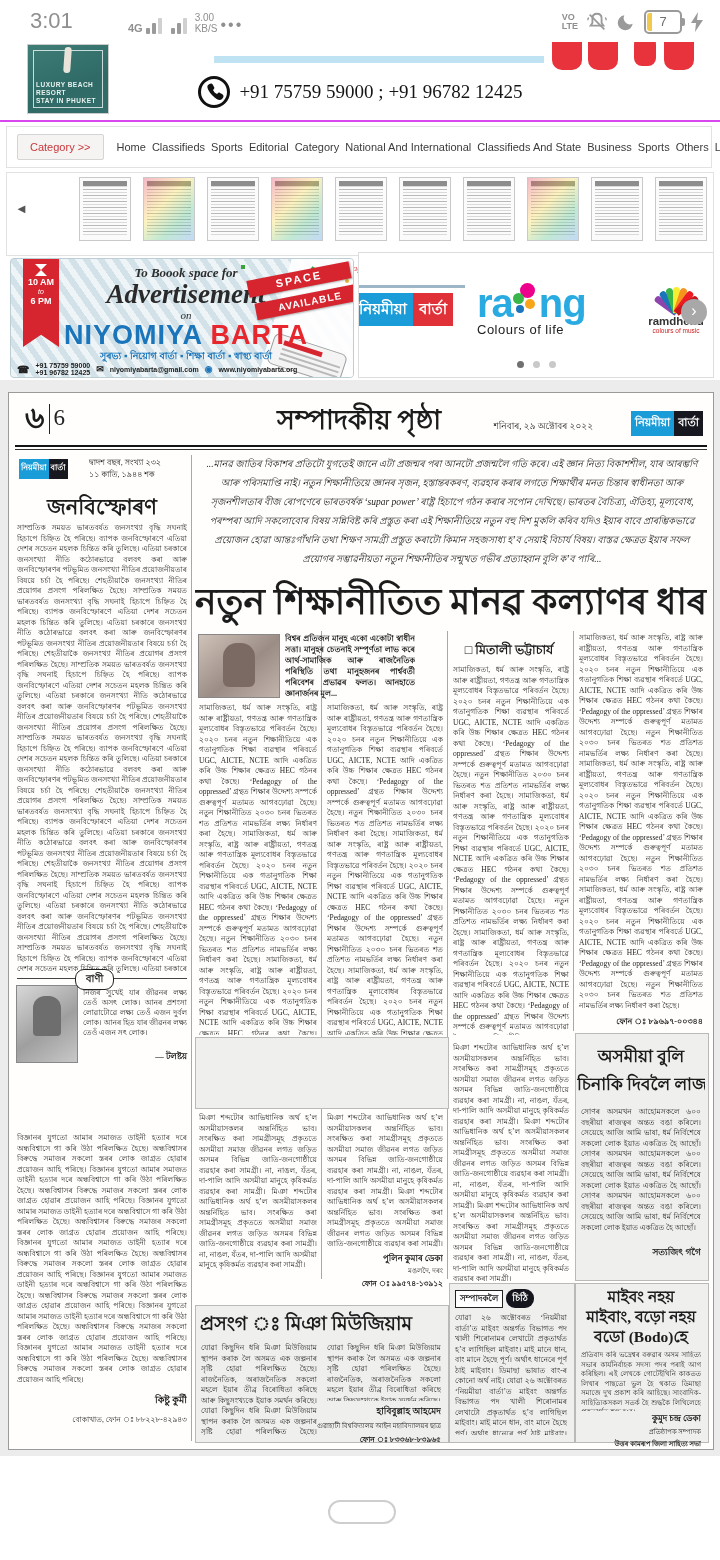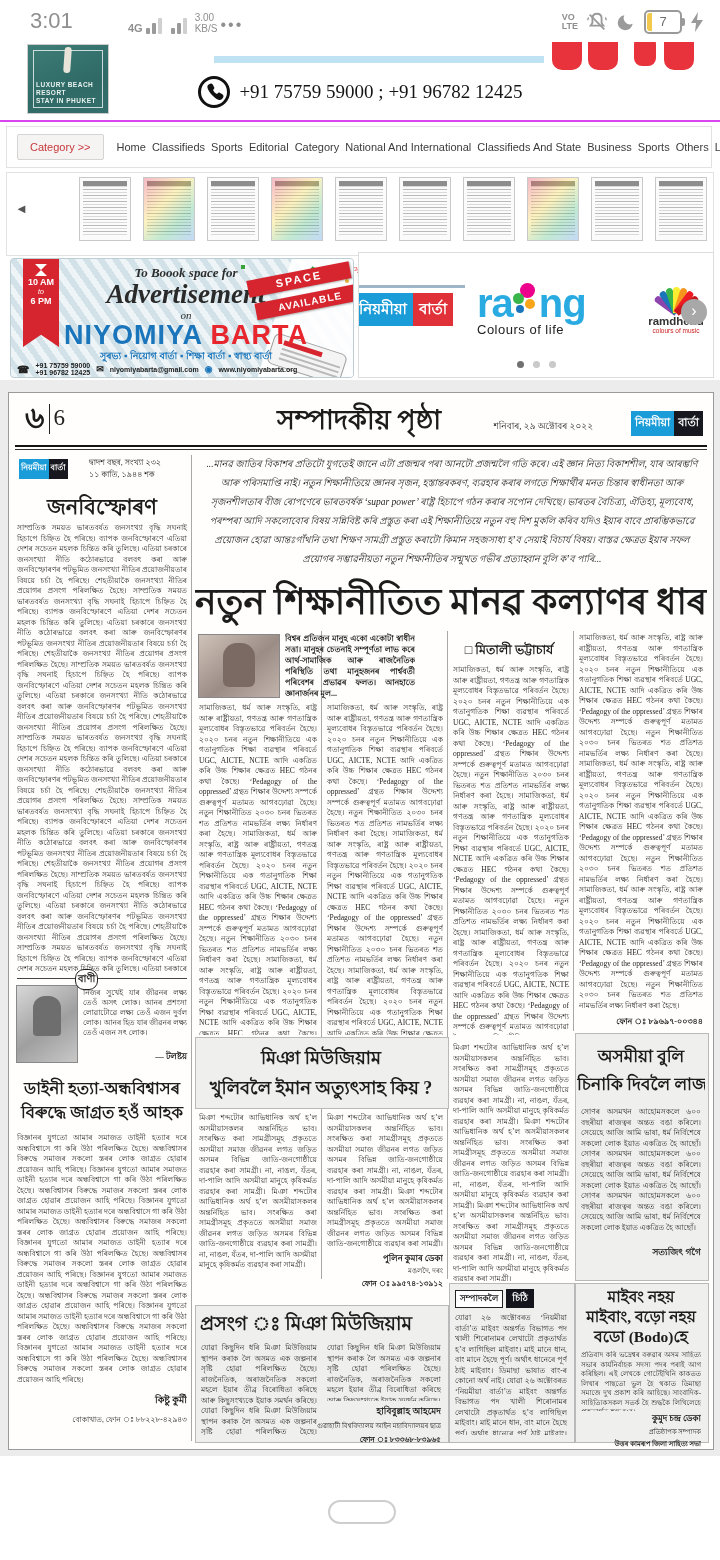--- a/index.html
+++ b/index.html
@@ -107,21 +107,21 @@
   .p-logo{position:absolute;right:10px;top:18px;display:flex;}
   .p-logo .a{background:#1a9cd8;color:#fff;font-weight:bold;font-size:11px;padding:3px 4px;}
   .p-logo .b{background:#17171f;color:#fff;font-weight:bold;font-size:11px;padding:3px 4px;}
   .smtxt{font-size:7.5px;line-height:10.5px;text-align:justify;color:#242424;overflow:hidden;}
   .ed-logo{position:absolute;left:10px;top:66px;width:64px;height:20px;display:flex;}
   .ed-logo .a{background:#1a9cd8;color:#fff;font-weight:bold;font-size:8px;padding:2px 2px;}
   .ed-logo .b{background:#17171f;color:#fff;font-weight:bold;font-size:8px;padding:2px 2px;}
   .ed-meta{position:absolute;left:80px;top:64px;width:100px;font-size:8px;line-height:12px;}
   .ed-title{position:absolute;left:8px;top:98px;width:170px;text-align:center;font-size:21px;font-weight:bold;white-space:nowrap;overflow:hidden;}
   .qbox{position:absolute;left:8px;top:585px;width:170px;height:90px;}
-  .qbox .lbl{position:absolute;left:58px;top:-9px;padding:1px 2px;border:1px solid #222;border-radius:9px;background:#fffefd;font-size:10px;font-weight:bold;z-index:2;}
+  .qbox .lbl{position:absolute;left:58px;top:-9px;padding:1px 10px;border:1px solid #222;border-radius:9px;background:#fffefd;font-size:10px;font-weight:bold;z-index:2;}
   .qbox .topline{position:absolute;left:0;right:0;top:0px;height:1px;background:#444;}
   .qbox .pic{position:absolute;left:0;top:8px;width:60px;height:76px;background:linear-gradient(145deg,#d8d8d8,#9f9f9f 55%,#c8c8c8);box-shadow:0 0 0 1px #888;}
   .qbox .pic::after{content:"";position:absolute;left:16px;top:10px;width:28px;height:40px;background:#6e6e6e;border-radius:12px 12px 4px 4px;}
   .qbox .qt{position:absolute;left:66px;top:10px;width:104px;font-size:7.5px;line-height:10px;text-align:justify;height:58px;overflow:hidden;}
   .qbox .sig{position:absolute;right:0;top:72px;font-size:8.5px;font-weight:bold;}
   .hl2{font-weight:bold;text-align:center;white-space:nowrap;overflow:hidden;}
   .byline{text-align:right;white-space:nowrap;overflow:hidden;}
   .graypanel{position:absolute;background:#efefee;border:1px solid #b9b9b9;}
   
   .pill{left:328px;top:1500px;width:64px;height:20px;border:2px solid #cecece;border-radius:12px;background:#fff;}
@@ -379,23 +379,20 @@
     <div class="abs smtxt" style="left:8px;top:130px;width:170px;height:450px;">সাম্প্ৰতিক সময়ত ভাৰতবৰ্ষত জনসংখ্যা বৃদ্ধি সঘনাই হিচাপে চিহ্নিত হৈ পৰিছে। ব্যাপক জনবিস্ফোৰণে এতিয়া দেশৰ সচেতন মহলক চিন্তিত কৰি তুলিছে। এতিয়া চৰকাৰে জনসংখ্যা নীতি কঠোৰভাৱে বলবৎ কৰা আৰু জনবিস্ফোৰণৰ পটভূমিত জনসংখ্যা নীতিৰ প্ৰয়োজনীয়তাৰ বিষয়ে চৰ্চা হৈ পৰিছে। শেহতীয়াকৈ জনসংখ্যা নীতিৰ প্ৰয়োগৰ প্ৰসংগ পৰিলক্ষিত হৈছে। সাম্প্ৰতিক সময়ত ভাৰতবৰ্ষত জনসংখ্যা বৃদ্ধি সঘনাই হিচাপে চিহ্নিত হৈ পৰিছে। ব্যাপক জনবিস্ফোৰণে এতিয়া দেশৰ সচেতন মহলক চিন্তিত কৰি তুলিছে। এতিয়া চৰকাৰে জনসংখ্যা নীতি কঠোৰভাৱে বলবৎ কৰা আৰু জনবিস্ফোৰণৰ পটভূমিত জনসংখ্যা নীতিৰ প্ৰয়োজনীয়তাৰ বিষয়ে চৰ্চা হৈ পৰিছে। শেহতীয়াকৈ জনসংখ্যা নীতিৰ প্ৰয়োগৰ প্ৰসংগ পৰিলক্ষিত হৈছে। সাম্প্ৰতিক সময়ত ভাৰতবৰ্ষত জনসংখ্যা বৃদ্ধি সঘনাই হিচাপে চিহ্নিত হৈ পৰিছে। ব্যাপক জনবিস্ফোৰণে এতিয়া দেশৰ সচেতন মহলক চিন্তিত কৰি তুলিছে। এতিয়া চৰকাৰে জনসংখ্যা নীতি কঠোৰভাৱে বলবৎ কৰা আৰু জনবিস্ফোৰণৰ পটভূমিত জনসংখ্যা নীতিৰ প্ৰয়োজনীয়তাৰ বিষয়ে চৰ্চা হৈ পৰিছে। শেহতীয়াকৈ জনসংখ্যা নীতিৰ প্ৰয়োগৰ প্ৰসংগ পৰিলক্ষিত হৈছে। সাম্প্ৰতিক সময়ত ভাৰতবৰ্ষত জনসংখ্যা বৃদ্ধি সঘনাই হিচাপে চিহ্নিত হৈ পৰিছে। ব্যাপক জনবিস্ফোৰণে এতিয়া দেশৰ সচেতন মহলক চিন্তিত কৰি তুলিছে। এতিয়া চৰকাৰে জনসংখ্যা নীতি কঠোৰভাৱে বলবৎ কৰা আৰু জনবিস্ফোৰণৰ পটভূমিত জনসংখ্যা নীতিৰ প্ৰয়োজনীয়তাৰ বিষয়ে চৰ্চা হৈ পৰিছে। শেহতীয়াকৈ জনসংখ্যা নীতিৰ প্ৰয়োগৰ প্ৰসংগ পৰিলক্ষিত হৈছে। সাম্প্ৰতিক সময়ত ভাৰতবৰ্ষত জনসংখ্যা বৃদ্ধি সঘনাই হিচাপে চিহ্নিত হৈ পৰিছে। ব্যাপক জনবিস্ফোৰণে এতিয়া দেশৰ সচেতন মহলক চিন্তিত কৰি তুলিছে। এতিয়া চৰকাৰে জনসংখ্যা নীতি কঠোৰভাৱে বলবৎ কৰা আৰু জনবিস্ফোৰণৰ পটভূমিত জনসংখ্যা নীতিৰ প্ৰয়োজনীয়তাৰ বিষয়ে চৰ্চা হৈ পৰিছে। শেহতীয়াকৈ জনসংখ্যা নীতিৰ প্ৰয়োগৰ প্ৰসংগ পৰিলক্ষিত হৈছে। সাম্প্ৰতিক সময়ত ভাৰতবৰ্ষত জনসংখ্যা বৃদ্ধি সঘনাই হিচাপে চিহ্নিত হৈ পৰিছে। ব্যাপক জনবিস্ফোৰণে এতিয়া দেশৰ সচেতন মহলক চিন্তিত কৰি তুলিছে। এতিয়া চৰকাৰে জনসংখ্যা নীতি কঠোৰভাৱে বলবৎ কৰা আৰু জনবিস্ফোৰণৰ পটভূমিত জনসংখ্যা নীতিৰ প্ৰয়োজনীয়তাৰ বিষয়ে চৰ্চা হৈ পৰিছে। শেহতীয়াকৈ জনসংখ্যা নীতিৰ প্ৰয়োগৰ প্ৰসংগ পৰিলক্ষিত হৈছে। সাম্প্ৰতিক সময়ত ভাৰতবৰ্ষত জনসংখ্যা বৃদ্ধি সঘনাই হিচাপে চিহ্নিত হৈ পৰিছে। ব্যাপক জনবিস্ফোৰণে এতিয়া দেশৰ সচেতন মহলক চিন্তিত কৰি তুলিছে। এতিয়া চৰকাৰে জনসংখ্যা নীতি কঠোৰভাৱে বলবৎ কৰা আৰু জনবিস্ফোৰণৰ পটভূমিত জনসংখ্যা নীতিৰ প্ৰয়োজনীয়তাৰ বিষয়ে চৰ্চা হৈ পৰিছে। শেহতীয়াকৈ জনসংখ্যা নীতিৰ প্ৰয়োগৰ প্ৰসংগ পৰিলক্ষিত হৈছে। সাম্প্ৰতিক সময়ত ভাৰতবৰ্ষত জনসংখ্যা বৃদ্ধি সঘনাই হিচাপে চিহ্নিত হৈ পৰিছে। ব্যাপক জনবিস্ফোৰণে এতিয়া দেশৰ সচেতন মহলক চিন্তিত কৰি তুলিছে। এতিয়া চৰকাৰে জনসংখ্যা নীতি কঠোৰভাৱে বলবৎ কৰা আৰু জনবিস্ফোৰণৰ পটভূমিত জনসংখ্যা নীতিৰ প্ৰয়োজনীয়তাৰ বিষয়ে চৰ্চা হৈ পৰিছে। শেহতীয়াকৈ জনসংখ্যা নীতিৰ প্ৰয়োগৰ প্ৰসংগ পৰিলক্ষিত হৈছে।</div>
 
     <div class="qbox">
       <span class="topline"></span>
       <span class="lbl">বাণী</span>
       <span class="pic"></span>
       <div class="qt">নিজৰ সুখেই যাৰ জীৱনৰ লক্ষ্য তেওঁ অসৎ লোক। আনৰ প্ৰশংসা লোৱাটোৱে লক্ষ্য তেওঁ এজন দুৰ্বল লোক। আনৰ হিত যাৰ জীৱনৰ লক্ষ্য তেওঁ এজন সৎ লোক।</div>
       <span class="sig">— টলষ্টয়</span>
     </div>
 
-    <div class="abs hl2" style="left:8px;top:684px;width:170px;font-size:16.5px;line-height:24px;">
-      <span>ডাইনী হত্যা-অন্ধবিশ্বাসৰ</span><br><span>বিৰুদ্ধে জাগ্ৰত হওঁ আহক</span>
-    </div>
     <div class="abs smtxt" style="left:8px;top:740px;width:170px;height:252px;">বিজ্ঞানৰ যুগতো আমাৰ সমাজত ডাইনী হত্যাৰ দৰে অন্ধবিশ্বাসে গা কৰি উঠা পৰিলক্ষিত হৈছে। অন্ধবিশ্বাসৰ বিৰুদ্ধে সমাজৰ সকলো স্তৰৰ লোক জাগ্ৰত হোৱাৰ প্ৰয়োজন আহি পৰিছে। বিজ্ঞানৰ যুগতো আমাৰ সমাজত ডাইনী হত্যাৰ দৰে অন্ধবিশ্বাসে গা কৰি উঠা পৰিলক্ষিত হৈছে। অন্ধবিশ্বাসৰ বিৰুদ্ধে সমাজৰ সকলো স্তৰৰ লোক জাগ্ৰত হোৱাৰ প্ৰয়োজন আহি পৰিছে। বিজ্ঞানৰ যুগতো আমাৰ সমাজত ডাইনী হত্যাৰ দৰে অন্ধবিশ্বাসে গা কৰি উঠা পৰিলক্ষিত হৈছে। অন্ধবিশ্বাসৰ বিৰুদ্ধে সমাজৰ সকলো স্তৰৰ লোক জাগ্ৰত হোৱাৰ প্ৰয়োজন আহি পৰিছে। বিজ্ঞানৰ যুগতো আমাৰ সমাজত ডাইনী হত্যাৰ দৰে অন্ধবিশ্বাসে গা কৰি উঠা পৰিলক্ষিত হৈছে। অন্ধবিশ্বাসৰ বিৰুদ্ধে সমাজৰ সকলো স্তৰৰ লোক জাগ্ৰত হোৱাৰ প্ৰয়োজন আহি পৰিছে। বিজ্ঞানৰ যুগতো আমাৰ সমাজত ডাইনী হত্যাৰ দৰে অন্ধবিশ্বাসে গা কৰি উঠা পৰিলক্ষিত হৈছে। অন্ধবিশ্বাসৰ বিৰুদ্ধে সমাজৰ সকলো স্তৰৰ লোক জাগ্ৰত হোৱাৰ প্ৰয়োজন আহি পৰিছে। বিজ্ঞানৰ যুগতো আমাৰ সমাজত ডাইনী হত্যাৰ দৰে অন্ধবিশ্বাসে গা কৰি উঠা পৰিলক্ষিত হৈছে। অন্ধবিশ্বাসৰ বিৰুদ্ধে সমাজৰ সকলো স্তৰৰ লোক জাগ্ৰত হোৱাৰ প্ৰয়োজন আহি পৰিছে। বিজ্ঞানৰ যুগতো আমাৰ সমাজত ডাইনী হত্যাৰ দৰে অন্ধবিশ্বাসে গা কৰি উঠা পৰিলক্ষিত হৈছে। অন্ধবিশ্বাসৰ বিৰুদ্ধে সমাজৰ সকলো স্তৰৰ লোক জাগ্ৰত হোৱাৰ প্ৰয়োজন আহি পৰিছে।</div>
     <div class="abs byline" style="left:8px;top:996px;width:170px;">
       <span style="font-size:9.5px;font-weight:bold;">কিষ্টু কুৰ্মী</span><br>
       <span style="font-size:7.5px;">বোকাখাত, ফোন ঃ ৮৮২২৮-৪২৯৪৩</span>
     </div>
 
     <div class="abs" style="left:190px;top:62px;width:506px;height:118px;font-size:9.5px;line-height:19px;font-style:italic;text-align:center;overflow:hidden;">...মানৱ জাতিৰ বিকাশৰ প্ৰতিটো যুগতেই জানে এটা প্ৰজন্মৰ পৰা আনটো প্ৰজন্মলৈ গতি কৰে। এই জ্ঞান নিত্য বিকাশশীল, যাৰ আৰম্ভণি আৰু পৰিসমাপ্তি নাই। নতুন শিক্ষানীতিয়ে জ্ঞানৰ সৃজন, হস্তান্তৰকৰণ, ব্যৱহাৰ কৰাৰ লগতে শিক্ষাৰ্থীৰ মনত চিন্তাৰ স্বাধীনতা আৰু সৃজনশীলতাৰ বীজ ৰোপণেৰে ভাৰতবৰ্ষক ‘supar power’ ৰাষ্ট্ৰ হিচাপে গঠন কৰাৰ সপোন দেখিছে। ভাৰতৰ বৈচিত্ৰ্য, ঐতিহ্য, মূল্যবোধ, পৰম্পৰা আদি সকলোবোৰ বিষয় সন্নিবিষ্ট কৰি প্ৰস্তুত কৰা এই শিক্ষানীতিয়ে নতুন বহু দিশ মুকলি কৰিব যদিও ইয়াৰ বাবে প্ৰাৰম্ভিকভাৱে প্ৰয়োজন হোৱা আন্তঃগাঁথনি তথা শিক্ষণ সামগ্ৰী প্ৰস্তুত কৰাটো কিমান সহজসাধ্য হ’ব সেয়াই বিচাৰ্য বিষয়। বাস্তৱ ক্ষেত্ৰত ইয়াৰ সফল প্ৰয়োগৰ সম্ভাৱনীয়তা নতুন শিক্ষানীতিৰ সন্মুখত গভীৰ প্ৰত্যাহ্বান বুলি ক’ব পাৰি...</div>
     <div class="abs hl2" style="left:186px;top:184px;width:512px;font-size:36px;line-height:50px;">নতুন শিক্ষানীতিত মানৱ কল্যাণৰ ধাৰণা</div>
 
     <div class="abs" style="left:190px;top:242px;width:80px;height:62px;background:linear-gradient(140deg,#cfc2b8,#9b8d86 55%,#c2b4ab);box-shadow:0 0 0 1px #888;">
@@ -404,23 +401,20 @@
     <div class="abs" style="left:276px;top:240px;width:130px;height:66px;font-size:8px;line-height:11px;font-weight:bold;text-align:justify;overflow:hidden;">বিশ্বৰ প্ৰতিজন মানুহ একো একোটা স্বাধীন সত্তা। মানুহৰ চেতনাই সম্পূৰ্ণতা লাভ কৰে আৰ্থ-সামাজিক আৰু ৰাজনৈতিক পৰিস্থিতি তথা মানুহজনৰ পাৰ্শ্ববৰ্তী পৰিবেশৰ প্ৰভাৱৰ ফলত। আনহাতে জ্ঞানাৰ্জনৰ মূল...</div>
     <div class="abs" style="left:430px;top:248px;width:140px;text-align:center;font-size:12.5px;font-weight:bold;white-space:nowrap;overflow:hidden;">□ মিতালী ভট্টাচাৰ্য</div>
 
     <div class="abs smtxt" style="left:190px;top:310px;width:118px;height:332px;">সামাজিকতা, ধৰ্ম আৰু সংস্কৃতি, ৰাষ্ট্ৰ আৰু ৰাষ্ট্ৰীয়তা, গণতন্ত্ৰ আৰু গণতান্ত্ৰিক মূল্যবোধৰ বিস্তৃতভাৱে পৰিবৰ্তন হৈছে। ২০২০ চনৰ নতুন শিক্ষানীতিয়ে এক গতানুগতিক শিক্ষা ব্যৱস্থাৰ পৰিবৰ্তে UGC, AICTE, NCTE আদি একত্ৰিত কৰি উচ্চ শিক্ষাৰ ক্ষেত্ৰত HEC গঠনৰ কথা কৈছে। ‘Pedagogy of the oppressed’ গ্ৰন্থত শিক্ষাৰ উদ্দেশ্য সম্পৰ্কে গুৰুত্বপূৰ্ণ মতামত আগবঢ়োৱা হৈছে। নতুন শিক্ষানীতিত ২০৩০ চনৰ ভিতৰত শত প্ৰতিশত নামভৰ্তিৰ লক্ষ্য নিৰ্ধাৰণ কৰা হৈছে। সামাজিকতা, ধৰ্ম আৰু সংস্কৃতি, ৰাষ্ট্ৰ আৰু ৰাষ্ট্ৰীয়তা, গণতন্ত্ৰ আৰু গণতান্ত্ৰিক মূল্যবোধৰ বিস্তৃতভাৱে পৰিবৰ্তন হৈছে। ২০২০ চনৰ নতুন শিক্ষানীতিয়ে এক গতানুগতিক শিক্ষা ব্যৱস্থাৰ পৰিবৰ্তে UGC, AICTE, NCTE আদি একত্ৰিত কৰি উচ্চ শিক্ষাৰ ক্ষেত্ৰত HEC গঠনৰ কথা কৈছে। ‘Pedagogy of the oppressed’ গ্ৰন্থত শিক্ষাৰ উদ্দেশ্য সম্পৰ্কে গুৰুত্বপূৰ্ণ মতামত আগবঢ়োৱা হৈছে। নতুন শিক্ষানীতিত ২০৩০ চনৰ ভিতৰত শত প্ৰতিশত নামভৰ্তিৰ লক্ষ্য নিৰ্ধাৰণ কৰা হৈছে। সামাজিকতা, ধৰ্ম আৰু সংস্কৃতি, ৰাষ্ট্ৰ আৰু ৰাষ্ট্ৰীয়তা, গণতন্ত্ৰ আৰু গণতান্ত্ৰিক মূল্যবোধৰ বিস্তৃতভাৱে পৰিবৰ্তন হৈছে। ২০২০ চনৰ নতুন শিক্ষানীতিয়ে এক গতানুগতিক শিক্ষা ব্যৱস্থাৰ পৰিবৰ্তে UGC, AICTE, NCTE আদি একত্ৰিত কৰি উচ্চ শিক্ষাৰ ক্ষেত্ৰত HEC গঠনৰ কথা কৈছে। ‘Pedagogy of the oppressed’ গ্ৰন্থত শিক্ষাৰ উদ্দেশ্য সম্পৰ্কে গুৰুত্বপূৰ্ণ মতামত আগবঢ়োৱা হৈছে। নতুন শিক্ষানীতিত ২০৩০ চনৰ ভিতৰত শত প্ৰতিশত নামভৰ্তিৰ লক্ষ্য নিৰ্ধাৰণ কৰা হৈছে।</div>
     <div class="abs smtxt" style="left:318px;top:310px;width:116px;height:332px;">সামাজিকতা, ধৰ্ম আৰু সংস্কৃতি, ৰাষ্ট্ৰ আৰু ৰাষ্ট্ৰীয়তা, গণতন্ত্ৰ আৰু গণতান্ত্ৰিক মূল্যবোধৰ বিস্তৃতভাৱে পৰিবৰ্তন হৈছে। ২০২০ চনৰ নতুন শিক্ষানীতিয়ে এক গতানুগতিক শিক্ষা ব্যৱস্থাৰ পৰিবৰ্তে UGC, AICTE, NCTE আদি একত্ৰিত কৰি উচ্চ শিক্ষাৰ ক্ষেত্ৰত HEC গঠনৰ কথা কৈছে। ‘Pedagogy of the oppressed’ গ্ৰন্থত শিক্ষাৰ উদ্দেশ্য সম্পৰ্কে গুৰুত্বপূৰ্ণ মতামত আগবঢ়োৱা হৈছে। নতুন শিক্ষানীতিত ২০৩০ চনৰ ভিতৰত শত প্ৰতিশত নামভৰ্তিৰ লক্ষ্য নিৰ্ধাৰণ কৰা হৈছে। সামাজিকতা, ধৰ্ম আৰু সংস্কৃতি, ৰাষ্ট্ৰ আৰু ৰাষ্ট্ৰীয়তা, গণতন্ত্ৰ আৰু গণতান্ত্ৰিক মূল্যবোধৰ বিস্তৃতভাৱে পৰিবৰ্তন হৈছে। ২০২০ চনৰ নতুন শিক্ষানীতিয়ে এক গতানুগতিক শিক্ষা ব্যৱস্থাৰ পৰিবৰ্তে UGC, AICTE, NCTE আদি একত্ৰিত কৰি উচ্চ শিক্ষাৰ ক্ষেত্ৰত HEC গঠনৰ কথা কৈছে। ‘Pedagogy of the oppressed’ গ্ৰন্থত শিক্ষাৰ উদ্দেশ্য সম্পৰ্কে গুৰুত্বপূৰ্ণ মতামত আগবঢ়োৱা হৈছে। নতুন শিক্ষানীতিত ২০৩০ চনৰ ভিতৰত শত প্ৰতিশত নামভৰ্তিৰ লক্ষ্য নিৰ্ধাৰণ কৰা হৈছে। সামাজিকতা, ধৰ্ম আৰু সংস্কৃতি, ৰাষ্ট্ৰ আৰু ৰাষ্ট্ৰীয়তা, গণতন্ত্ৰ আৰু গণতান্ত্ৰিক মূল্যবোধৰ বিস্তৃতভাৱে পৰিবৰ্তন হৈছে। ২০২০ চনৰ নতুন শিক্ষানীতিয়ে এক গতানুগতিক শিক্ষা ব্যৱস্থাৰ পৰিবৰ্তে UGC, AICTE, NCTE আদি একত্ৰিত কৰি উচ্চ শিক্ষাৰ ক্ষেত্ৰত HEC গঠনৰ কথা কৈছে। ‘Pedagogy of the oppressed’ গ্ৰন্থত শিক্ষাৰ উদ্দেশ্য সম্পৰ্কে গুৰুত্বপূৰ্ণ মতামত আগবঢ়োৱা হৈছে। নতুন শিক্ষানীতিত ২০৩০ চনৰ ভিতৰত শত প্ৰতিশত নামভৰ্তিৰ লক্ষ্য নিৰ্ধাৰণ কৰা হৈছে।</div>
     <div class="abs smtxt" style="left:444px;top:272px;width:116px;height:370px;">সামাজিকতা, ধৰ্ম আৰু সংস্কৃতি, ৰাষ্ট্ৰ আৰু ৰাষ্ট্ৰীয়তা, গণতন্ত্ৰ আৰু গণতান্ত্ৰিক মূল্যবোধৰ বিস্তৃতভাৱে পৰিবৰ্তন হৈছে। ২০২০ চনৰ নতুন শিক্ষানীতিয়ে এক গতানুগতিক শিক্ষা ব্যৱস্থাৰ পৰিবৰ্তে UGC, AICTE, NCTE আদি একত্ৰিত কৰি উচ্চ শিক্ষাৰ ক্ষেত্ৰত HEC গঠনৰ কথা কৈছে। ‘Pedagogy of the oppressed’ গ্ৰন্থত শিক্ষাৰ উদ্দেশ্য সম্পৰ্কে গুৰুত্বপূৰ্ণ মতামত আগবঢ়োৱা হৈছে। নতুন শিক্ষানীতিত ২০৩০ চনৰ ভিতৰত শত প্ৰতিশত নামভৰ্তিৰ লক্ষ্য নিৰ্ধাৰণ কৰা হৈছে। সামাজিকতা, ধৰ্ম আৰু সংস্কৃতি, ৰাষ্ট্ৰ আৰু ৰাষ্ট্ৰীয়তা, গণতন্ত্ৰ আৰু গণতান্ত্ৰিক মূল্যবোধৰ বিস্তৃতভাৱে পৰিবৰ্তন হৈছে। ২০২০ চনৰ নতুন শিক্ষানীতিয়ে এক গতানুগতিক শিক্ষা ব্যৱস্থাৰ পৰিবৰ্তে UGC, AICTE, NCTE আদি একত্ৰিত কৰি উচ্চ শিক্ষাৰ ক্ষেত্ৰত HEC গঠনৰ কথা কৈছে। ‘Pedagogy of the oppressed’ গ্ৰন্থত শিক্ষাৰ উদ্দেশ্য সম্পৰ্কে গুৰুত্বপূৰ্ণ মতামত আগবঢ়োৱা হৈছে। নতুন শিক্ষানীতিত ২০৩০ চনৰ ভিতৰত শত প্ৰতিশত নামভৰ্তিৰ লক্ষ্য নিৰ্ধাৰণ কৰা হৈছে। সামাজিকতা, ধৰ্ম আৰু সংস্কৃতি, ৰাষ্ট্ৰ আৰু ৰাষ্ট্ৰীয়তা, গণতন্ত্ৰ আৰু গণতান্ত্ৰিক মূল্যবোধৰ বিস্তৃতভাৱে পৰিবৰ্তন হৈছে। ২০২০ চনৰ নতুন শিক্ষানীতিয়ে এক গতানুগতিক শিক্ষা ব্যৱস্থাৰ পৰিবৰ্তে UGC, AICTE, NCTE আদি একত্ৰিত কৰি উচ্চ শিক্ষাৰ ক্ষেত্ৰত HEC গঠনৰ কথা কৈছে। ‘Pedagogy of the oppressed’ গ্ৰন্থত শিক্ষাৰ উদ্দেশ্য সম্পৰ্কে গুৰুত্বপূৰ্ণ মতামত আগবঢ়োৱা হৈছে। নতুন শিক্ষানীতিত ২০৩০ চনৰ ভিতৰত শত প্ৰতিশত নামভৰ্তিৰ লক্ষ্য নিৰ্ধাৰণ কৰা হৈছে।</div>
     <div class="abs smtxt" style="left:570px;top:240px;width:124px;height:378px;">সামাজিকতা, ধৰ্ম আৰু সংস্কৃতি, ৰাষ্ট্ৰ আৰু ৰাষ্ট্ৰীয়তা, গণতন্ত্ৰ আৰু গণতান্ত্ৰিক মূল্যবোধৰ বিস্তৃতভাৱে পৰিবৰ্তন হৈছে। ২০২০ চনৰ নতুন শিক্ষানীতিয়ে এক গতানুগতিক শিক্ষা ব্যৱস্থাৰ পৰিবৰ্তে UGC, AICTE, NCTE আদি একত্ৰিত কৰি উচ্চ শিক্ষাৰ ক্ষেত্ৰত HEC গঠনৰ কথা কৈছে। ‘Pedagogy of the oppressed’ গ্ৰন্থত শিক্ষাৰ উদ্দেশ্য সম্পৰ্কে গুৰুত্বপূৰ্ণ মতামত আগবঢ়োৱা হৈছে। নতুন শিক্ষানীতিত ২০৩০ চনৰ ভিতৰত শত প্ৰতিশত নামভৰ্তিৰ লক্ষ্য নিৰ্ধাৰণ কৰা হৈছে। সামাজিকতা, ধৰ্ম আৰু সংস্কৃতি, ৰাষ্ট্ৰ আৰু ৰাষ্ট্ৰীয়তা, গণতন্ত্ৰ আৰু গণতান্ত্ৰিক মূল্যবোধৰ বিস্তৃতভাৱে পৰিবৰ্তন হৈছে। ২০২০ চনৰ নতুন শিক্ষানীতিয়ে এক গতানুগতিক শিক্ষা ব্যৱস্থাৰ পৰিবৰ্তে UGC, AICTE, NCTE আদি একত্ৰিত কৰি উচ্চ শিক্ষাৰ ক্ষেত্ৰত HEC গঠনৰ কথা কৈছে। ‘Pedagogy of the oppressed’ গ্ৰন্থত শিক্ষাৰ উদ্দেশ্য সম্পৰ্কে গুৰুত্বপূৰ্ণ মতামত আগবঢ়োৱা হৈছে। নতুন শিক্ষানীতিত ২০৩০ চনৰ ভিতৰত শত প্ৰতিশত নামভৰ্তিৰ লক্ষ্য নিৰ্ধাৰণ কৰা হৈছে। সামাজিকতা, ধৰ্ম আৰু সংস্কৃতি, ৰাষ্ট্ৰ আৰু ৰাষ্ট্ৰীয়তা, গণতন্ত্ৰ আৰু গণতান্ত্ৰিক মূল্যবোধৰ বিস্তৃতভাৱে পৰিবৰ্তন হৈছে। ২০২০ চনৰ নতুন শিক্ষানীতিয়ে এক গতানুগতিক শিক্ষা ব্যৱস্থাৰ পৰিবৰ্তে UGC, AICTE, NCTE আদি একত্ৰিত কৰি উচ্চ শিক্ষাৰ ক্ষেত্ৰত HEC গঠনৰ কথা কৈছে। ‘Pedagogy of the oppressed’ গ্ৰন্থত শিক্ষাৰ উদ্দেশ্য সম্পৰ্কে গুৰুত্বপূৰ্ণ মতামত আগবঢ়োৱা হৈছে। নতুন শিক্ষানীতিত ২০৩০ চনৰ ভিতৰত শত প্ৰতিশত নামভৰ্তিৰ লক্ষ্য নিৰ্ধাৰণ কৰা হৈছে।</div>
     <div class="abs byline" style="left:570px;top:622px;width:124px;font-size:8px;font-weight:bold;">ফোন ঃ ৮৯৬৯৭-০০৩৪৪</div>
 
     <div class="graypanel" style="left:186px;top:644px;width:252px;height:70px;"></div>
-    <div class="abs hl2" style="left:190px;top:650px;width:244px;font-size:18px;line-height:30px;">
-      <span>মিঞা মিউজিয়াম</span><br><span>খুলিবলৈ ইমান অত্যুৎসাহ কিয় ?</span>
-    </div>
     <div class="abs smtxt" style="left:190px;top:720px;width:118px;height:174px;">মিঞা শব্দটোৰ আভিধানিক অৰ্থ হ’ল অসমীয়াসকলৰ অন্তৰ্নিহিত ভাব। সংৰক্ষিত কৰা সামগ্ৰীসমূহ প্ৰকৃততে অসমীয়া সমাজ জীৱনৰ লগত জড়িত অসমৰ বিভিন্ন জাতি-জনগোষ্ঠীয়ে ব্যৱহাৰ কৰা সামগ্ৰী। না, নাঙল, যঁতৰ, দা-পালি আদি অসমীয়া মানুহে কৃষিকৰ্মত ব্যৱহাৰ কৰা সামগ্ৰী। মিঞা শব্দটোৰ আভিধানিক অৰ্থ হ’ল অসমীয়াসকলৰ অন্তৰ্নিহিত ভাব। সংৰক্ষিত কৰা সামগ্ৰীসমূহ প্ৰকৃততে অসমীয়া সমাজ জীৱনৰ লগত জড়িত অসমৰ বিভিন্ন জাতি-জনগোষ্ঠীয়ে ব্যৱহাৰ কৰা সামগ্ৰী। না, নাঙল, যঁতৰ, দা-পালি আদি অসমীয়া মানুহে কৃষিকৰ্মত ব্যৱহাৰ কৰা সামগ্ৰী।</div>
     <div class="abs smtxt" style="left:318px;top:720px;width:116px;height:136px;">মিঞা শব্দটোৰ আভিধানিক অৰ্থ হ’ল অসমীয়াসকলৰ অন্তৰ্নিহিত ভাব। সংৰক্ষিত কৰা সামগ্ৰীসমূহ প্ৰকৃততে অসমীয়া সমাজ জীৱনৰ লগত জড়িত অসমৰ বিভিন্ন জাতি-জনগোষ্ঠীয়ে ব্যৱহাৰ কৰা সামগ্ৰী। না, নাঙল, যঁতৰ, দা-পালি আদি অসমীয়া মানুহে কৃষিকৰ্মত ব্যৱহাৰ কৰা সামগ্ৰী। মিঞা শব্দটোৰ আভিধানিক অৰ্থ হ’ল অসমীয়াসকলৰ অন্তৰ্নিহিত ভাব। সংৰক্ষিত কৰা সামগ্ৰীসমূহ প্ৰকৃততে অসমীয়া সমাজ জীৱনৰ লগত জড়িত অসমৰ বিভিন্ন জাতি-জনগোষ্ঠীয়ে ব্যৱহাৰ কৰা সামগ্ৰী। না, নাঙল, যঁতৰ, দা-পালি আদি অসমীয়া মানুহে কৃষিকৰ্মত ব্যৱহাৰ কৰা সামগ্ৰী।</div>
     <div class="abs byline" style="left:318px;top:858px;width:116px;line-height:10px;">
       <span style="font-size:8.5px;font-weight:bold;">পুলিন কুমাৰ ডেকা</span><br>
       <span style="font-size:7px;">মঙলদৈ, দৰং</span><br>
       <span style="font-size:7.5px;font-weight:bold;">ফোন ঃ ৯৯৫৭৪-১৩৯১২</span>
     </div>
     <div class="abs smtxt" style="left:444px;top:650px;width:116px;height:238px;">মিঞা শব্দটোৰ আভিধানিক অৰ্থ হ’ল অসমীয়াসকলৰ অন্তৰ্নিহিত ভাব। সংৰক্ষিত কৰা সামগ্ৰীসমূহ প্ৰকৃততে অসমীয়া সমাজ জীৱনৰ লগত জড়িত অসমৰ বিভিন্ন জাতি-জনগোষ্ঠীয়ে ব্যৱহাৰ কৰা সামগ্ৰী। না, নাঙল, যঁতৰ, দা-পালি আদি অসমীয়া মানুহে কৃষিকৰ্মত ব্যৱহাৰ কৰা সামগ্ৰী। মিঞা শব্দটোৰ আভিধানিক অৰ্থ হ’ল অসমীয়াসকলৰ অন্তৰ্নিহিত ভাব। সংৰক্ষিত কৰা সামগ্ৰীসমূহ প্ৰকৃততে অসমীয়া সমাজ জীৱনৰ লগত জড়িত অসমৰ বিভিন্ন জাতি-জনগোষ্ঠীয়ে ব্যৱহাৰ কৰা সামগ্ৰী। না, নাঙল, যঁতৰ, দা-পালি আদি অসমীয়া মানুহে কৃষিকৰ্মত ব্যৱহাৰ কৰা সামগ্ৰী। মিঞা শব্দটোৰ আভিধানিক অৰ্থ হ’ল অসমীয়াসকলৰ অন্তৰ্নিহিত ভাব। সংৰক্ষিত কৰা সামগ্ৰীসমূহ প্ৰকৃততে অসমীয়া সমাজ জীৱনৰ লগত জড়িত অসমৰ বিভিন্ন জাতি-জনগোষ্ঠীয়ে ব্যৱহাৰ কৰা সামগ্ৰী। না, নাঙল, যঁতৰ, দা-পালি আদি অসমীয়া মানুহে কৃষিকৰ্মত ব্যৱহাৰ কৰা সামগ্ৰী।</div>
 
     <div class="graypanel" style="left:566px;top:640px;width:132px;height:246px;"></div>
@@ -436,21 +430,21 @@
     <div class="abs smtxt" style="left:318px;top:950px;width:114px;height:58px;">যোৱা কিছুদিন ধৰি মিঞা মিউজিয়াম স্থাপন কৰাক লৈ অসমত এক জল্পনাৰ সৃষ্টি হোৱা পৰিলক্ষিত হৈছে। ৰাজনৈতিক, অৰাজনৈতিক সকলো মহলে ইয়াৰ তীব্ৰ বিৰোধিতা কৰিছে আৰু কিছুসংখ্যকে ইয়াক সমৰ্থন কৰিছে।</div>
     <div class="abs byline" style="left:300px;top:1010px;width:132px;line-height:11px;">
       <span style="font-size:9px;font-weight:bold;">হাবিবুল্লাহ আহমেদ</span><br>
       <span style="font-size:6.8px;">গুৱাহাটী বিশ্ববিদ্যালয় আইন মহাবিদ্যালয়ৰ ছাত্ৰ</span><br>
       <span style="font-size:7.5px;font-weight:bold;">ফোন ঃ ৮৩৩৬৮-৮৩৯৬৫</span>
     </div>
 
     <div class="graypanel" style="left:440px;top:890px;width:124px;height:158px;"></div>
     <div class="abs" style="left:446px;top:896px;width:112px;display:flex;align-items:center;gap:3px;">
       <span style="border:1px solid #222;padding:1px 4px;font-size:8.5px;font-weight:bold;background:#fff;">সম্পাদকলৈ</span>
-      <span style="background:#15151d;color:#fff;border-radius:0;padding:2px 6px;font-size:9.5px;font-weight:bold;">চিঠি</span>
+      <span style="background:#15151d;color:#fff;border-radius:9px;padding:2px 6px;font-size:9.5px;font-weight:bold;">চিঠি</span>
     </div>
     <div class="abs smtxt" style="left:446px;top:920px;width:112px;height:122px;">যোৱা ২৬ অক্টোবৰত ‘নিয়মীয়া বাৰ্তা’ত মাইবং অন্তৰ্গত বিভাগত পদ খালী শিৰোনামৰ লেখাটো প্ৰকৃতাৰ্থত হ’ব লাগিছিল মাইবাং। মাই মানে ধান, বাং মানে হৈছে পূৰ্ণ। অৰ্থাৎ ধানেৰে পূৰ্ণ ঠাই মাইবাং। ডিমাছা ভাষাত বাং-ৰ কোনো অৰ্থ নাই। যোৱা ২৬ অক্টোবৰত ‘নিয়মীয়া বাৰ্তা’ত মাইবং অন্তৰ্গত বিভাগত পদ খালী শিৰোনামৰ লেখাটো প্ৰকৃতাৰ্থত হ’ব লাগিছিল মাইবাং। মাই মানে ধান, বাং মানে হৈছে পূৰ্ণ। অৰ্থাৎ ধানেৰে পূৰ্ণ ঠাই মাইবাং। ডিমাছা ভাষাত বাং-ৰ কোনো অৰ্থ নাই।</div>
 
     <div class="graypanel" style="left:566px;top:890px;width:132px;height:158px;"></div>
     <div class="abs hl2" style="left:568px;top:894px;width:128px;font-size:15.5px;line-height:20px;">
       <span>মাইবং নহয়</span><br><span>মাইবাং, বড়ো নহয়</span><br><span>বডো (Bodo)হে</span>
     </div>
     <div class="abs smtxt" style="left:572px;top:958px;width:120px;height:60px;font-size:7px;line-height:9.5px;">প্ৰতিবাদ কৰি ভদ্ৰেশ্বৰ বৰুৱাৰ অসম সাহিত্য সভাৰ কাৰ্যনিৰ্বাহক সদস্য পদৰ পৰাই আগ কৰিছিল। এই লেখকে গোটেইখিনি কাকতত লিখাৰ পাছতো ভুল হৈ থকাত ডিমাছা সমাজে দুখ প্ৰকাশ কৰি আহিছে। সাংবাদিক-সাহিত্যিকসকল সতৰ্ক হৈ শুদ্ধকৈ লিখিলেহে প্ৰকৃতাৰ্থত শুদ্ধ হ’ব।</div>
     <div class="abs byline" style="left:572px;top:1018px;width:120px;line-height:9.5px;">
       <span style="font-size:8.5px;font-weight:bold;">কুমুদ চন্দ্ৰ ডেকা</span><br>

